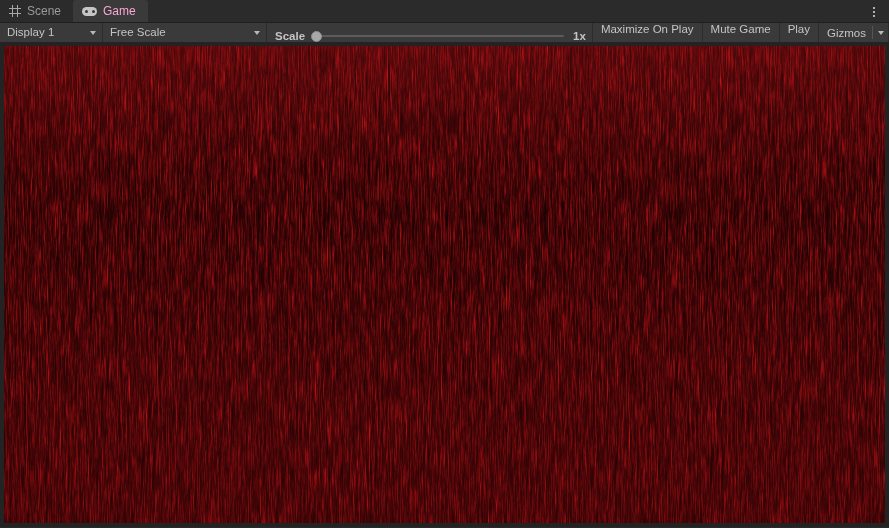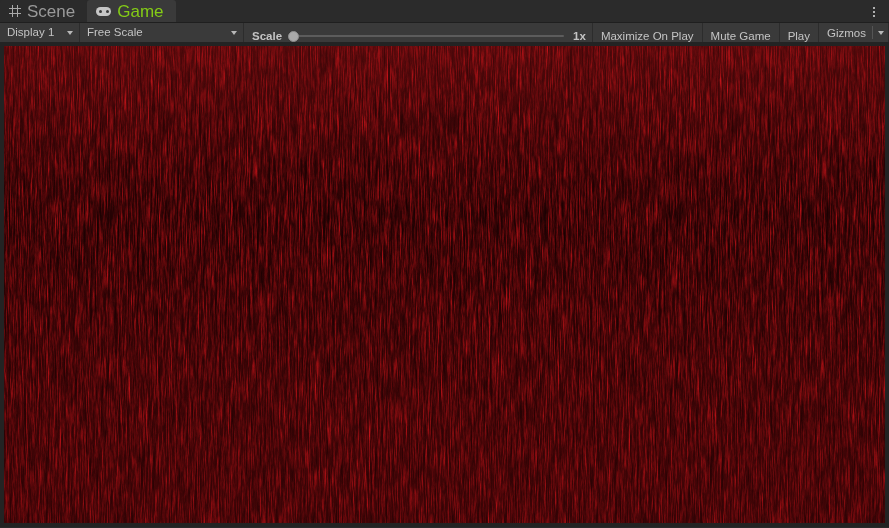--- a/index.html
+++ b/index.html
@@ -32,35 +32,35 @@
     align-items: flex-end;
     border-bottom: 1px solid #1f1f1f;
     box-sizing: border-box;
   }
   .tab {
     height: 22px;
     display: flex;
     align-items: center;
     gap: 6px;
     padding: 0 12px 0 9px;
-    font-size: 17px;
+    font-size: 12px;
     color: #b4b4b4;
     background: #2b2b2b;
     border-top-left-radius: 3px;
     border-top-right-radius: 3px;
     box-sizing: border-box;
     white-space: nowrap;
     user-select: none;
   }
   .tab.inactive {
     color: #9a9a9a;
     background: #2b2b2b;
   }
   .tab.active {
-    color: #84cc16;
+    color: #f9a8d4;
     background: #3a3a3a;
     justify-content: center;
   }
   .tab-label { line-height: 1; }
 
   
   .icon-grid {
     width: 12px; height: 12px;
     position: relative;
     display: inline-block;
@@ -154,21 +154,21 @@
   }
   .tb-dropdown .dd-label { line-height: 1; }
   .caret {
     width: 0; height: 0;
     border-left: 3.5px solid transparent;
     border-right: 3.5px solid transparent;
     border-top: 4px solid #b8b8b8;
     flex: 0 0 auto;
     margin-left: 4px;
   }
-  .display-dd { width: 80px; }
+  .display-dd { width: 103px; }
   .aspect-dd  { width: 164px; }
 
   .scale-group {
     display: flex;
     align-items: flex-end;
     padding: 0 6px 0 8px;
     gap: 6px;
     flex: 1 1 auto;
     border-right: 1px solid #2c2c2c;
     font-weight: bold;
@@ -199,21 +199,21 @@
   }
   .scale-value {
     min-width: 16px;
     text-align: right;
     color: #c4c4c4;
     flex: 0 0 auto;
   }
 
   .tb-button {
     padding: 0 8px;
-    align-items: flex-end;
+    align-items: flex-start;
     display: flex;
     color: #c4c4c4;
   }
   .gizmos-group {
     display: flex;
     padding: 0 4px 0 8px;
   }
   .gizmos-sep {
     width: 1px;
     height: 13px;

